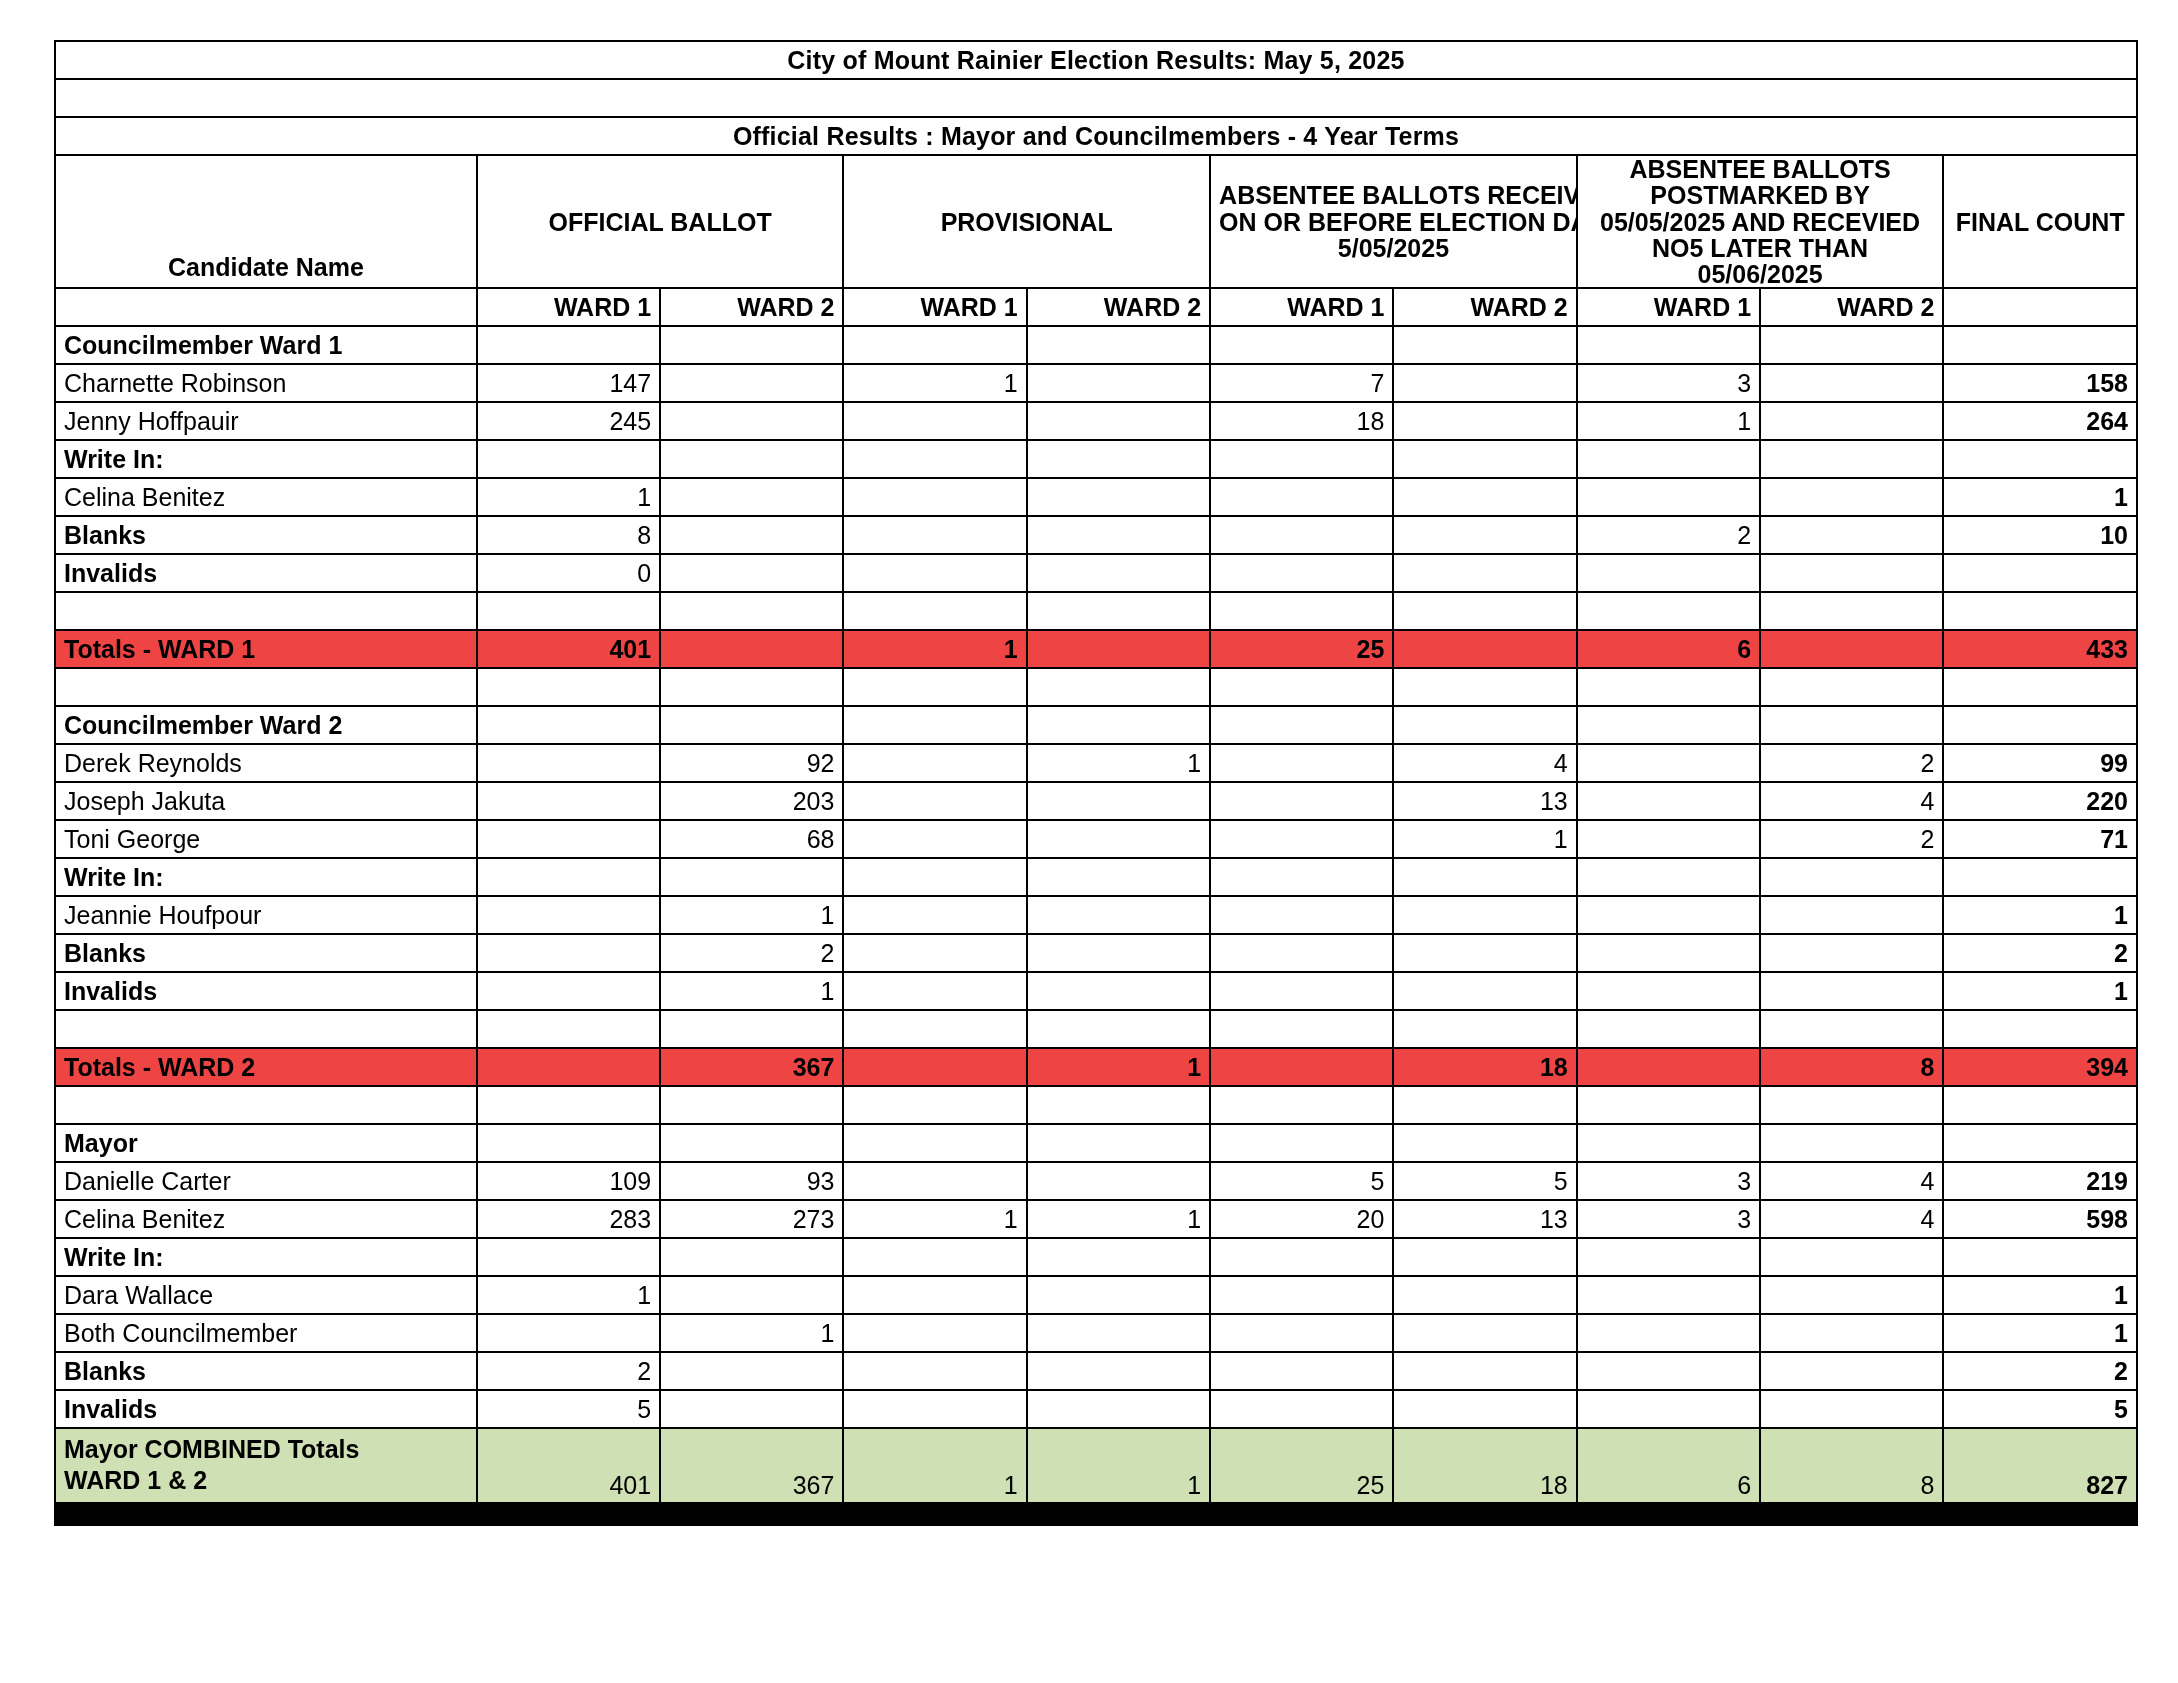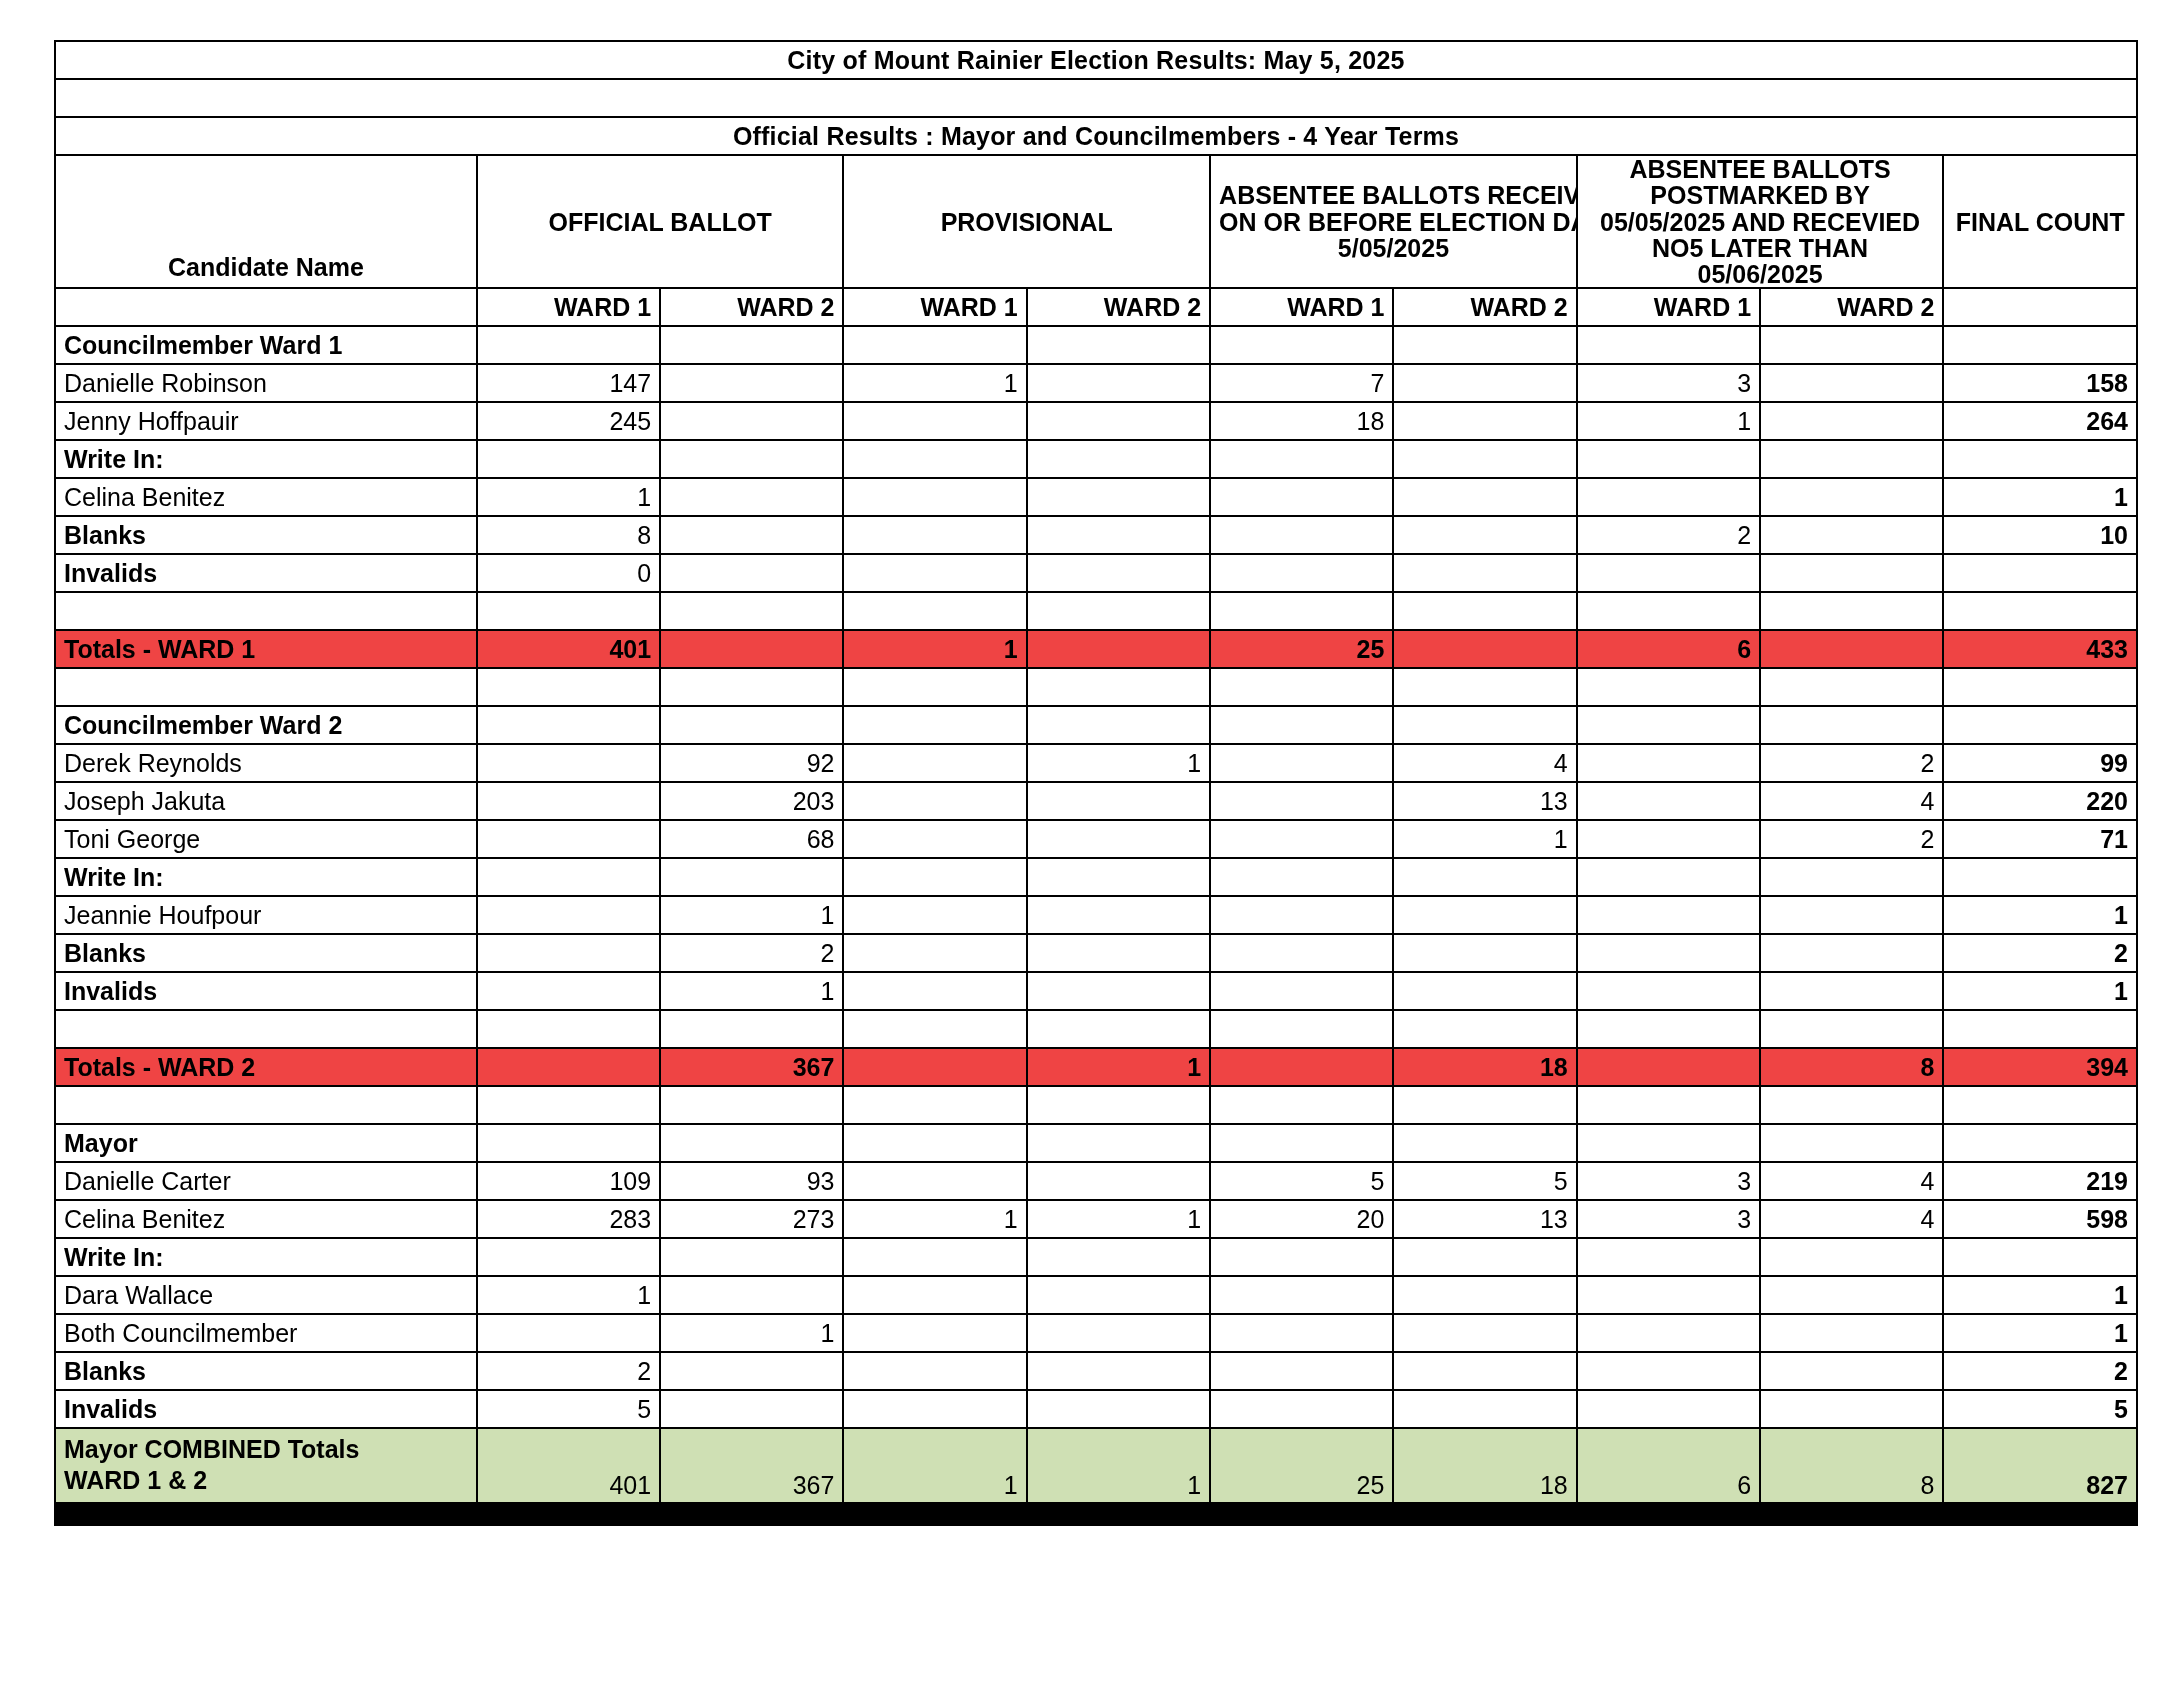--- a/index.html
+++ b/index.html
@@ -206,21 +206,21 @@
           <td class="num"></td>
           <td class="num"></td>
           <td class="num"></td>
           <td class="num"></td>
           <td class="num"></td>
           <td class="num"></td>
           <td class="num"></td>
           <td class="numb"></td>
         </tr>
         <tr>
-          <td class="lbl cand">Danielle Robinson</td>
+          <td class="lbl cand">Charnette Robinson</td>
           <td class="num">147</td>
           <td class="num"></td>
           <td class="num">1</td>
           <td class="num"></td>
           <td class="num">7</td>
           <td class="num"></td>
           <td class="num">3</td>
           <td class="num"></td>
           <td class="numb">158</td>
         </tr>

